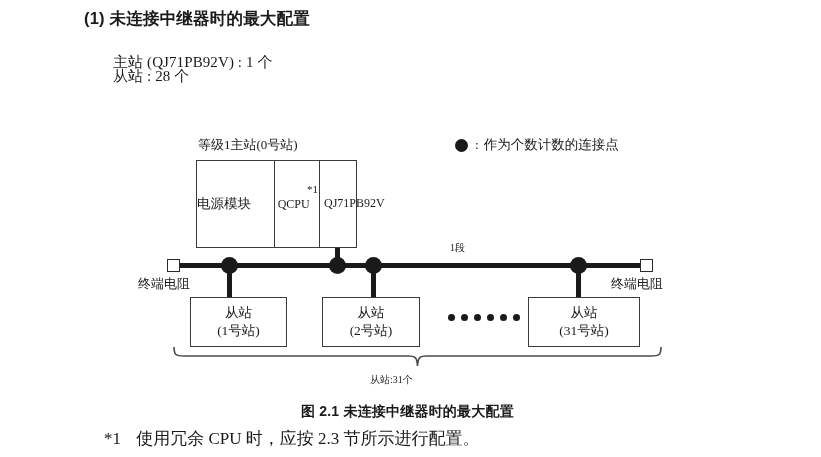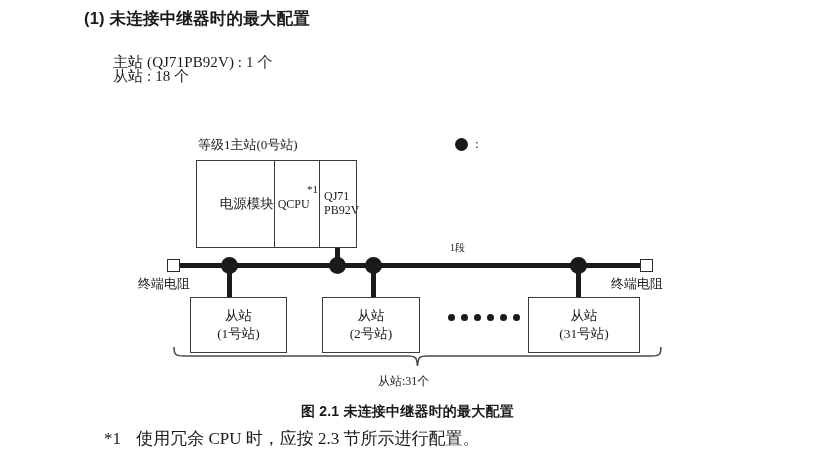--- a/index.html
+++ b/index.html
@@ -65,35 +65,35 @@
     border: 1.3px solid #3b3b3b;
     box-sizing: border-box;
     display: flex;
   }
   .module-cell {
     position: relative;
     height: 100%;
     box-sizing: border-box;
     display: flex;
     align-items: center;
-    justify-content: flex-end;
+    justify-content: flex-start;
     font-size: 13.5px;
     white-space: nowrap;
   }
   #cell-power  { width: 79px; border-right: 1.3px solid #3b3b3b; }
   #cell-qcpu   { width: 46px; border-right: 1.3px solid #3b3b3b;
                  justify-content: flex-start; padding-left: 3px; font-size: 12px; }
   #cell-pb92v  { width: 36px; justify-content: flex-start;
                  padding-left: 4px; font-size: 12px; line-height: 1.15; }
   #qcpu-footnote-mark {
     position: absolute;
     right: 1px; top: 22px;
     font-size: 11px;
   }
-  #cell-pb92v .stack { display: flex; flex-direction: column; }
+  #cell-pb92v .stack { display: flex; flex-direction: row; }
 
   
   #master-drop {
     left: 335px; top: 248px;
     width: 5px; height: 19px;
     background: #1a1a1a;
   }
 
   
   #bus-line {
@@ -146,21 +146,21 @@
   #slave-drop-1 { left: 227px; }
   #slave-drop-2 { left: 371px; }
   #slave-drop-3 { left: 576px; }
 
   
   .slave-box {
     border: 1.3px solid #3b3b3b;
     box-sizing: border-box;
     background: #ffffff;
     top: 297px;
-    height: 56px;
+    height: 50px;
     display: flex;
     flex-direction: column;
     align-items: center;
     justify-content: center;
     font-size: 13.5px;
     line-height: 1.35;
     white-space: nowrap;
   }
   #slave-box-1 { left: 190px; width: 97px; }
   #slave-box-2 { left: 322px; width: 98px; }
@@ -176,23 +176,22 @@
     width: 7px; height: 7px;
     border-radius: 50%;
     background: #1a1a1a;
     display: block;
   }
 
   
   #brace-wrap { left: 170px; top: 346px; }
   #slave-count-label {
     left: 370px; top: 373px;
-    font-size: 12px;
-    white-space: nowrap;
-    margin-left: 8px;
+    font-size: 10px;
+    white-space: nowrap;
   }
 
   
   #figure-caption {
     left: 285px; top: 403px;
     font-family: "Liberation Sans", "DejaVu Sans", sans-serif;
     font-weight: bold;
     font-size: 14px;
     white-space: nowrap;
     letter-spacing: 0.2px;
@@ -205,25 +204,26 @@
   }
   #footnote-mark { margin-right: 11px; }
 </style>
 </head>
 <body>
 
 <div class="abs" id="section-heading">(1) 未连接中继器时的最大配置</div>
 
 <div class="abs spec-line" id="spec-master">主站 (QJ71PB92V) : 1 个</div>
 
-<div class="abs spec-line" id="spec-slave">从站 : 18 个</div>
+<div class="abs spec-line" id="spec-slave">从站 : 28 个</div>
 
 <div class="abs" id="legend">
   <span id="legend-dot"></span>
   <span id="legend-colon">:</span>
+  <span>作为个数计数的连接点</span>
 </div>
 
 <div class="abs" id="master-label">等级1主站(0号站)</div>
 
 <div class="abs" id="master-module">
   <div class="module-cell" id="cell-power">
     <span>电源模块</span>
   </div>
   <div class="module-cell" id="cell-qcpu">
     <span>QCPU</span>

